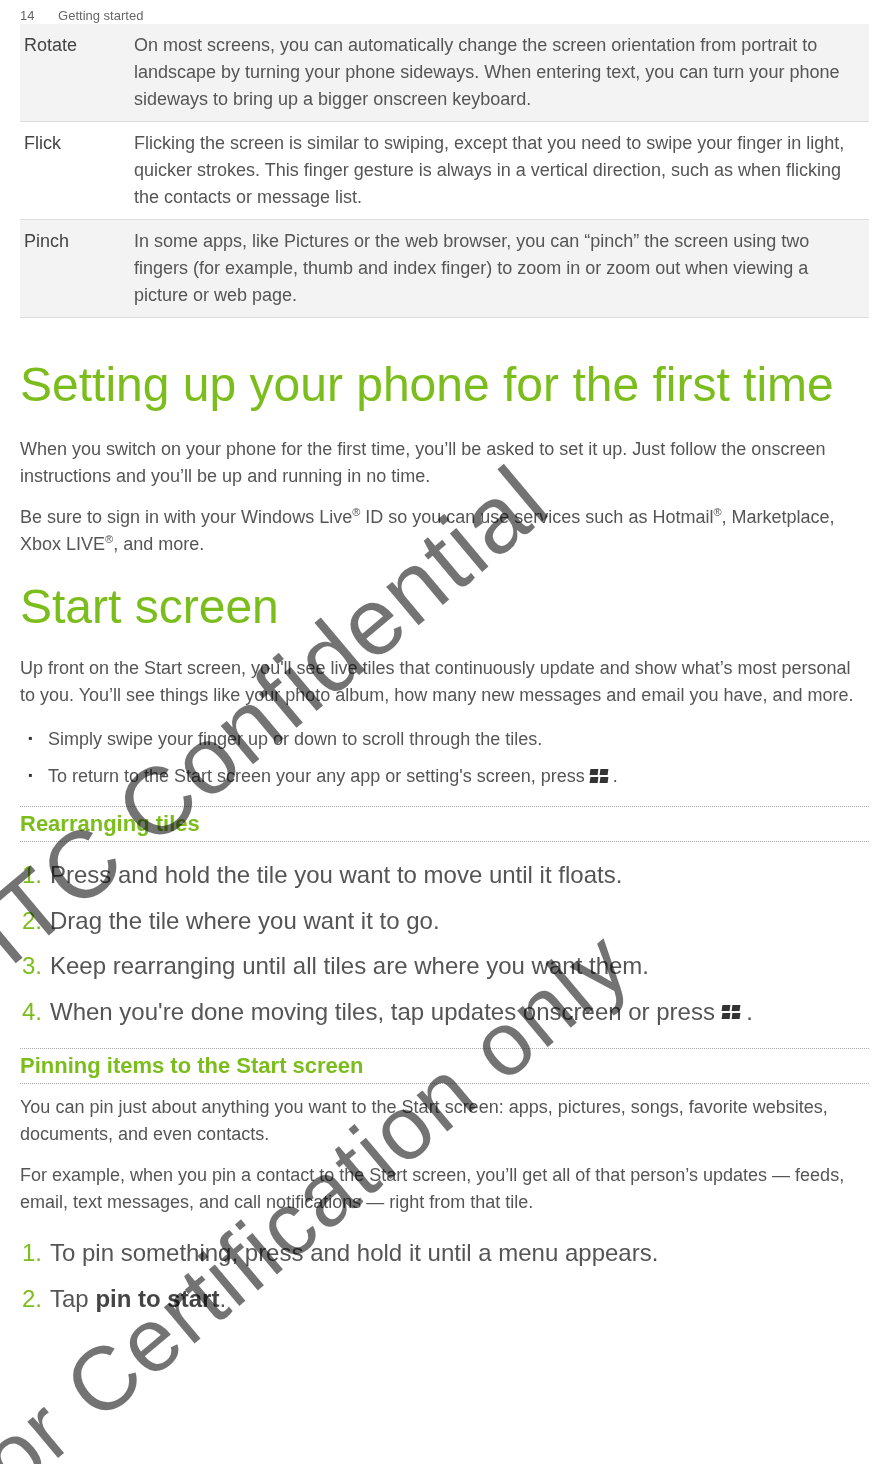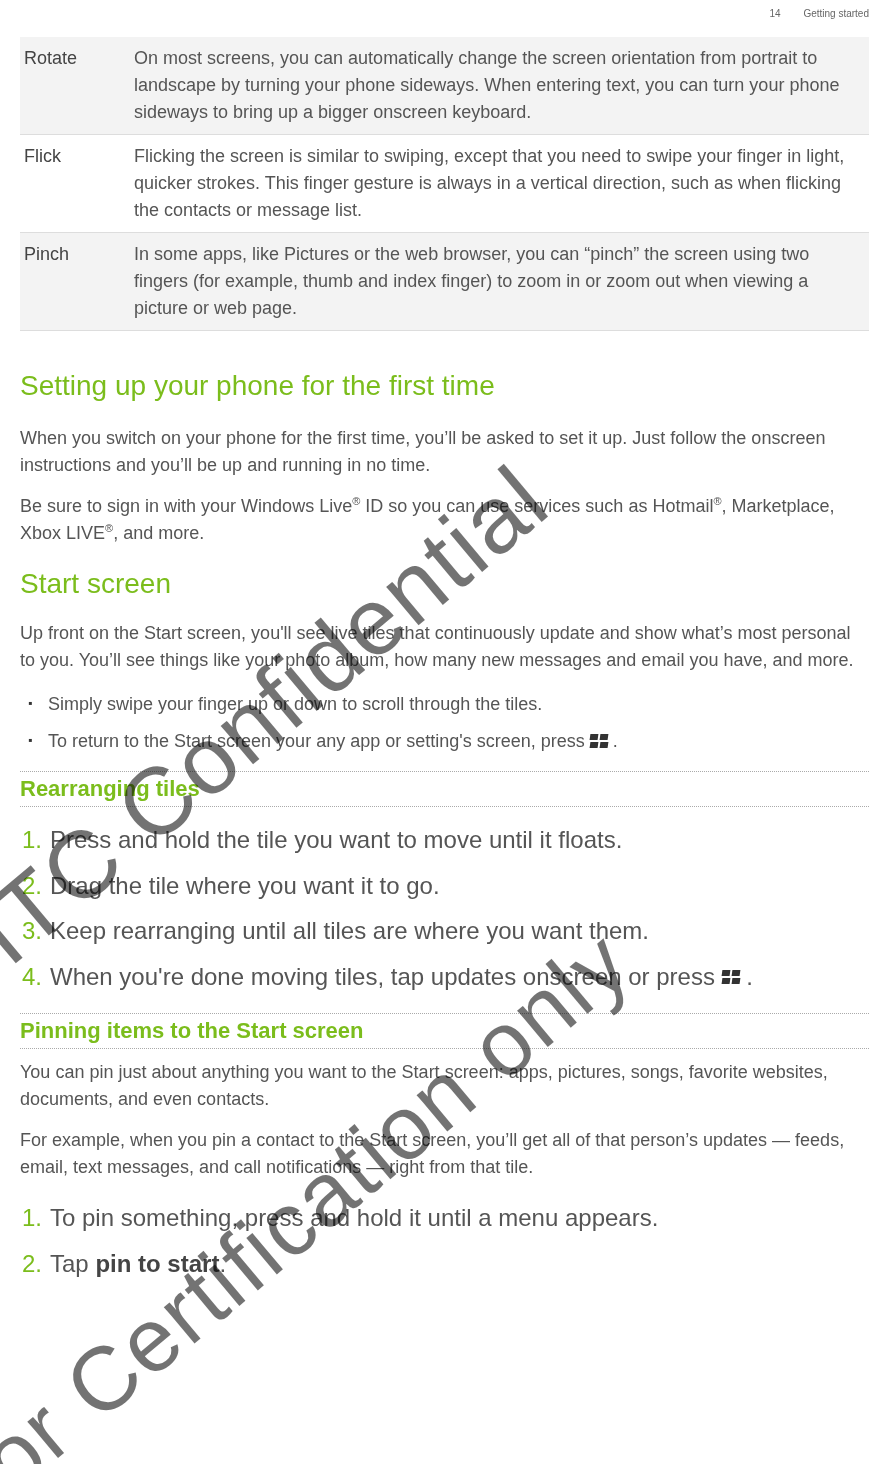--- a/index.html
+++ b/index.html
@@ -11,24 +11,23 @@
     position: relative;
   }
   .page {
     width: 889px;
     min-height: 1464px;
     padding: 8px 20px 40px 20px;
     position: relative;
     overflow: hidden;
   }
   .header {
-    font-size: 10px;
+    font-size: 13px;
     color: #666;
-    margin-bottom: 18px;
-    text-align: right;
+    margin-bottom: 1px;
   }
   .header .pnum { margin-right: 20px; }
   table.gesture-table {
     width: 100%;
     border-collapse: collapse;
     font-size: 18px;
     line-height: 1.5;
   }
   table.gesture-table tr { }
   table.gesture-table td {
@@ -38,21 +37,21 @@
   }
   table.gesture-table tr:nth-child(odd) { background: #f3f3f3; }
   table.gesture-table td.term {
     width: 110px;
     color: #444;
     font-weight: 500;
   }
   h1.section {
     color: #7bbd1c;
     font-weight: 400;
-    font-size: 28px;
+    font-size: 48px;
     margin: 38px 0 22px 0;
     line-height: 1.2;
   }
   h1.section.tight { margin: 20px 0 20px 0; }
   p.body {
     font-size: 18px;
     line-height: 1.5;
     margin-bottom: 14px;
     color: #555;
   }

